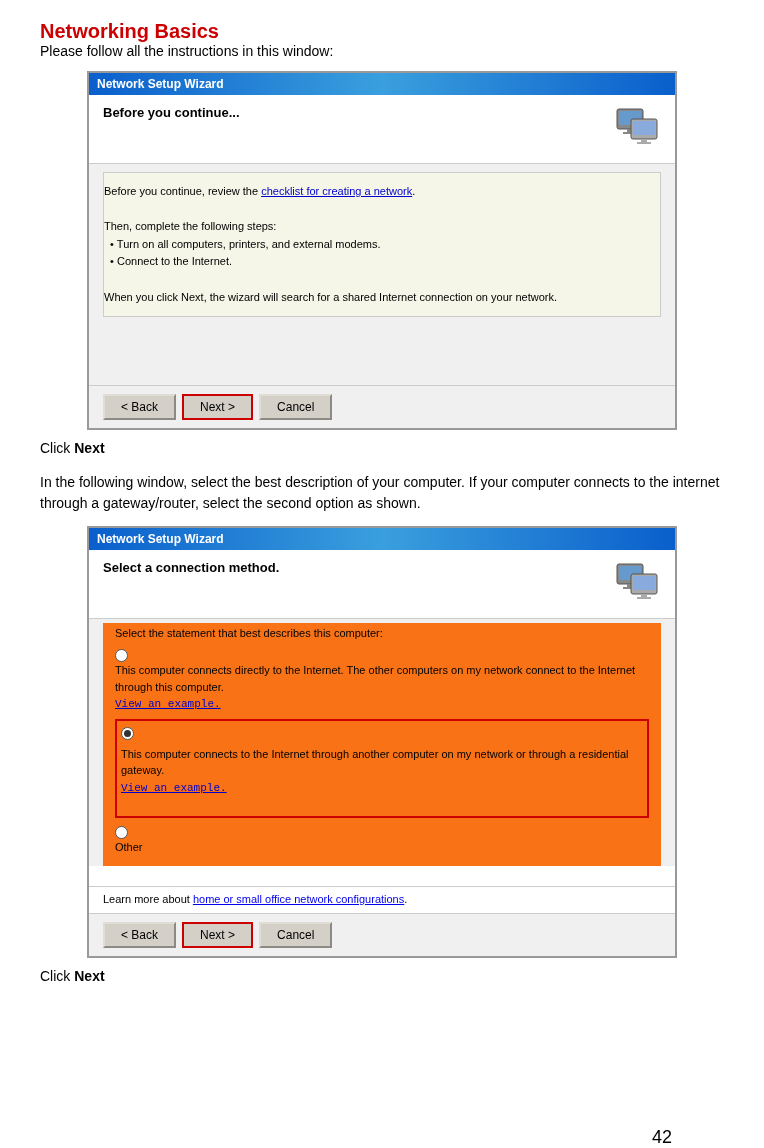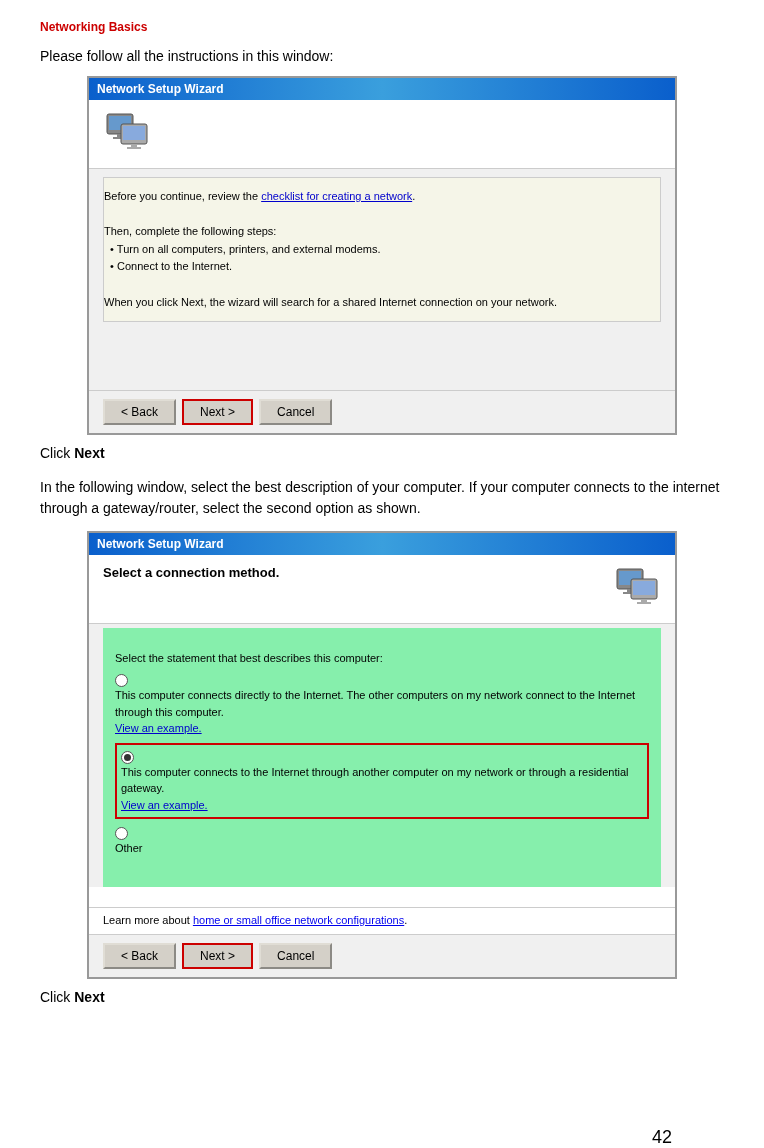--- a/index.html
+++ b/index.html
@@ -9,22 +9,21 @@
       background: #ffffff;
       font-family: Arial, sans-serif;
       font-size: 14px;
       color: #000000;
       padding: 20px 40px;
     }
 
     .page-title {
       color: #cc0000;
       font-weight: bold;
-      font-size: 12px;
-      margin-bottom: 14px;
+      font-size: 20px;
     }
 
     .intro-text {
       font-size: 14px;
       margin-bottom: 12px;
     }
 
     
     .wizard-window {
       border: 2px solid #999;
@@ -117,23 +116,23 @@
     }
 
     
     .wizard-select-title {
       font-weight: bold;
       font-size: 13px;
       margin-bottom: 4px;
     }
 
     .wizard-content2 {
-      background: #86efac;
+      background: #f97316;
       margin: 4px 14px 0 14px;
-      padding: 24px 12px;
+      padding: 4px 12px;
       font-size: 11px;
     }
 
     .radio-option {
       display: flex;
       align-items: flex-start;
       margin-bottom: 6px;
       font-size: 11px;
       line-height: 1.5;
       flex-direction: column;
@@ -162,20 +161,21 @@
       width: 7px;
       height: 7px;
       border-radius: 50%;
       background: #333;
     }
 
     .view-example-link {
       color: #0000cc;
       text-decoration: underline;
       font-size: 11px;
+      font-family: Liberation Mono, monospace;
     }
 
     .page-number {
       position: absolute;
       right: 52px;
       bottom: 20px;
       font-size: 18px;
     }
 
     .wizard-body-left {
@@ -197,20 +197,23 @@
   <div class="page-title">Networking Basics</div>
 
   <p class="intro-text">Please follow all the instructions in this window:</p>
 
   <div class="wizard-window">
     <div class="wizard-titlebar">
       <span>Network Setup Wizard</span>
     </div>
 
     <div class="wizard-body">
+      <div class="wizard-body-left">
+        <div class="wizard-header-title">Before you continue...</div>
+      </div>
 
       <div class="wizard-icon">
         <svg width="48" height="48" viewBox="0 0 48 48">
 
           <rect x="4" y="4" width="26" height="20" rx="2" fill="#888" stroke="#555" stroke-width="1"></rect>
           <rect x="6" y="6" width="22" height="14" fill="#6699cc"></rect>
           <rect x="14" y="24" width="6" height="3" fill="#888"></rect>
           <rect x="10" y="27" width="14" height="2" fill="#888"></rect>
 
           <rect x="18" y="14" width="26" height="20" rx="2" fill="#aaa" stroke="#555" stroke-width="1"></rect>
@@ -276,21 +279,21 @@
 
       <div class="radio-option">
         <div class="radio-circle"></div>
         <div>
           <span>This computer connects directly to the Internet. The other computers on my network connect to the Internet through this computer.</span><br>
           <a href="#" class="view-example-link">View an example.</a>
         </div>
       </div>
 
       <div style="border: 2px solid #cc0000; padding: 4px 4px 4px 4px; margin-bottom: 6px;">
-        <div class="radio-option" style="margin-bottom:0;">
+        <div class="radio-option" style="margin-bottom:16px;gap:6px;">
           <div class="radio-circle selected"></div>
           <div>
             <span>This computer connects to the Internet through another computer on my network or through a residential gateway.</span><br>
             <a href="#" class="view-example-link">View an example.</a>
           </div>
         </div>
       </div>
 
       <div class="radio-option">
         <div class="radio-circle"></div>

